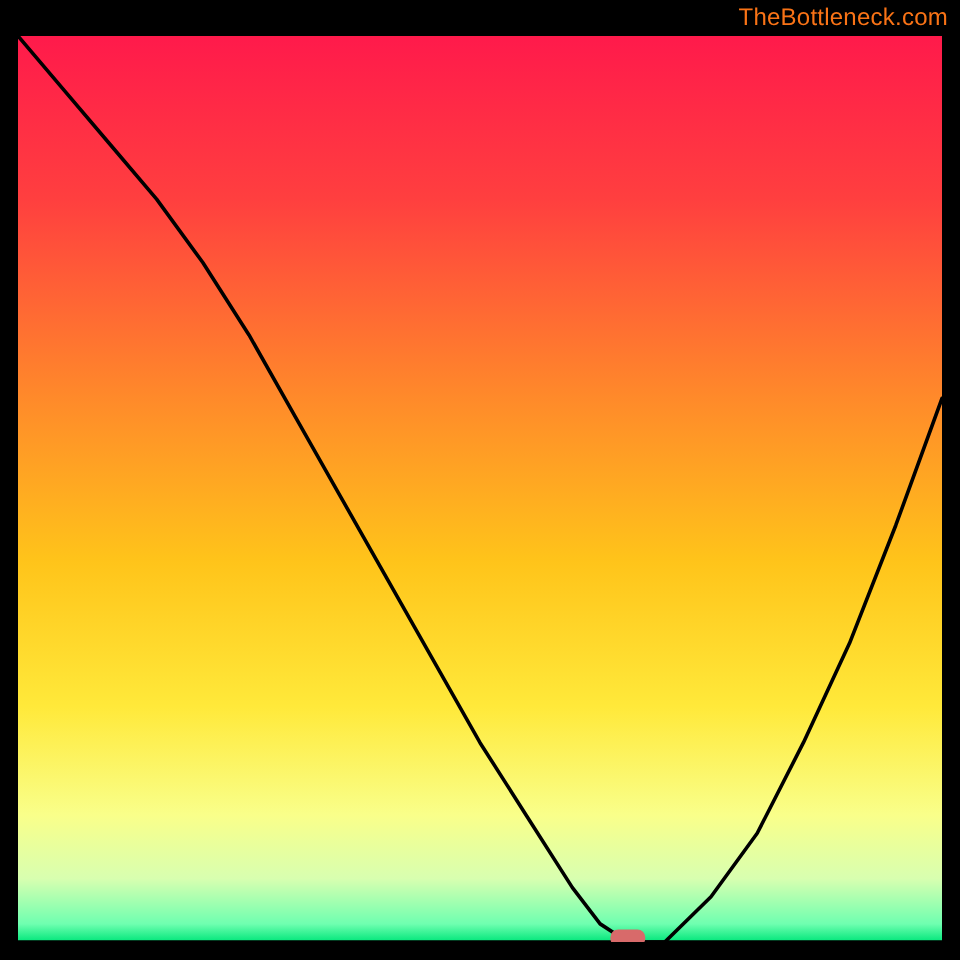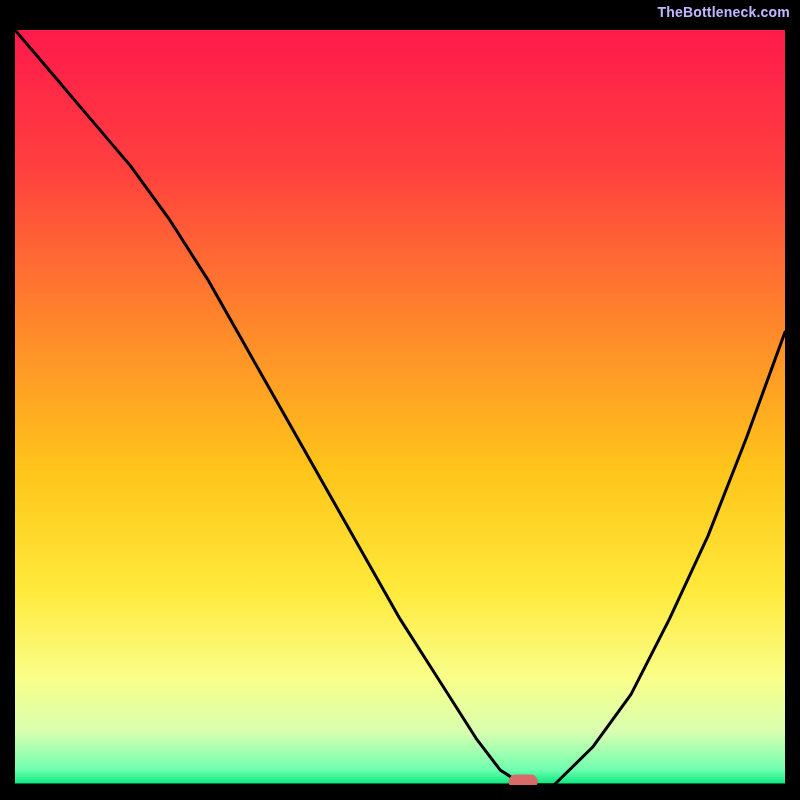--- a/index.html
+++ b/index.html
@@ -14,23 +14,23 @@
   .frame {
     position: relative;
     width: 800px;
     height: 800px;
     background: #000;
   }
   .watermark {
     position: absolute;
     top: 4px;
     right: 10px;
-    color: #c4b5fd;
-    font-size: 14px;
-    font-weight: 700;
+    color: #f97316;
+    font-size: 20px;
+    font-weight: 400;
     letter-spacing: 0.2px;
     user-select: none;
   }
   .plot {
     position: absolute;
     left: 15px;
     top: 30px;
     width: 770px;
     height: 755px;
   }

